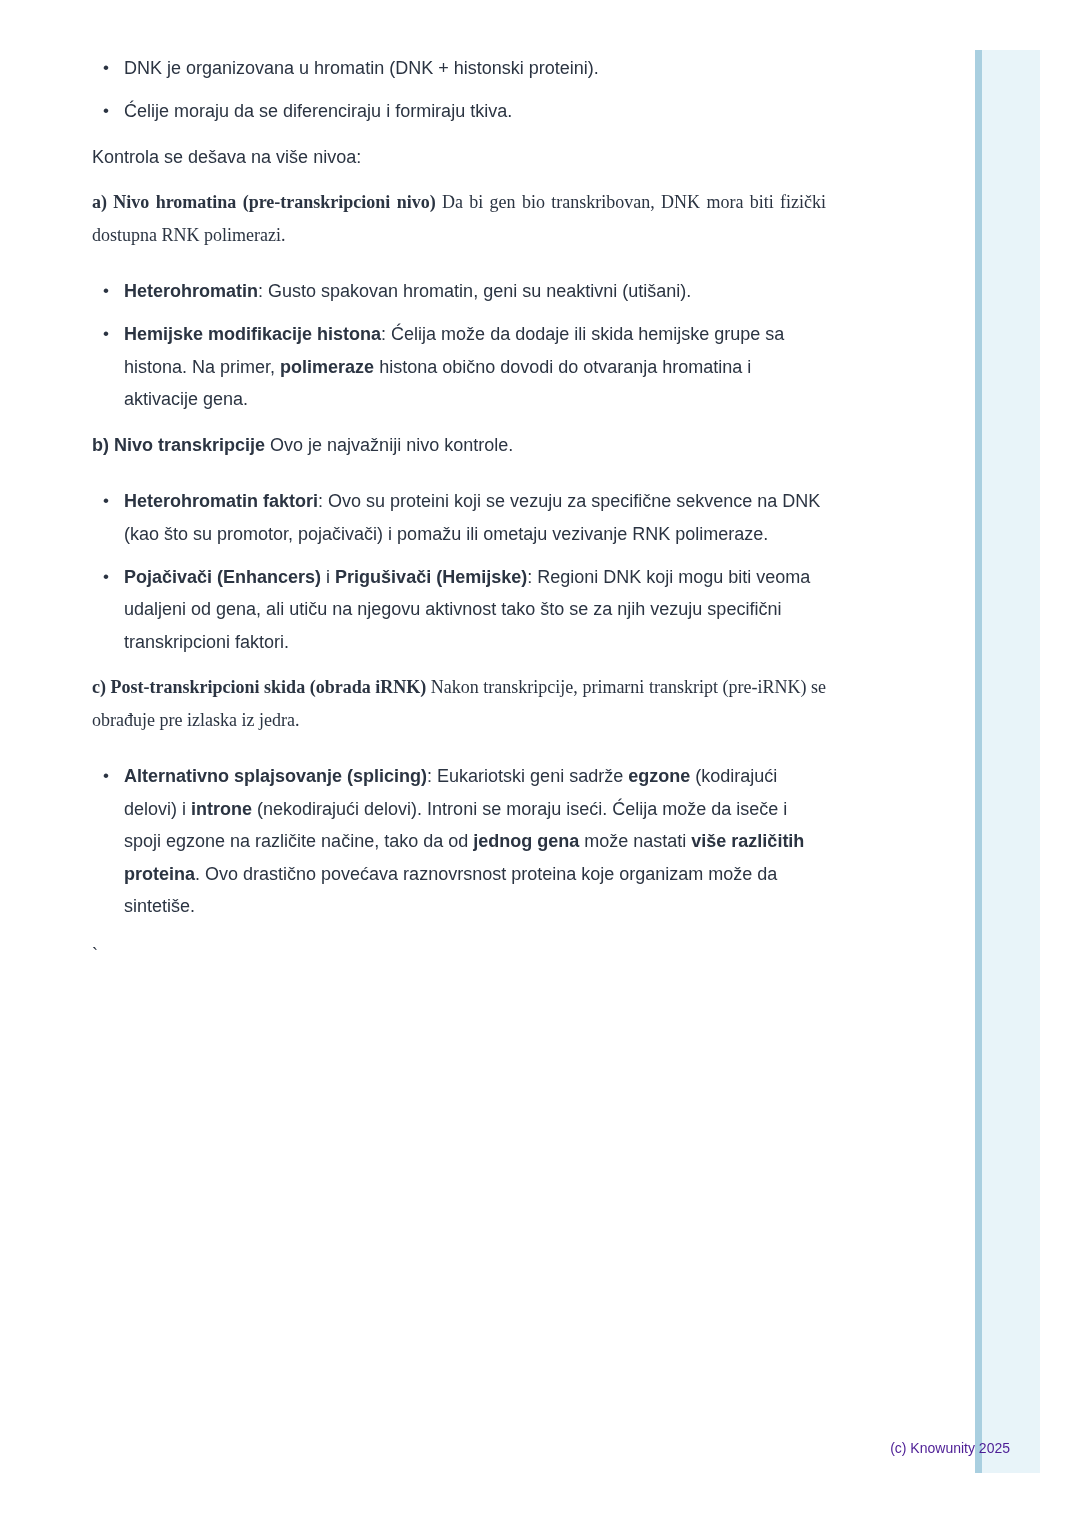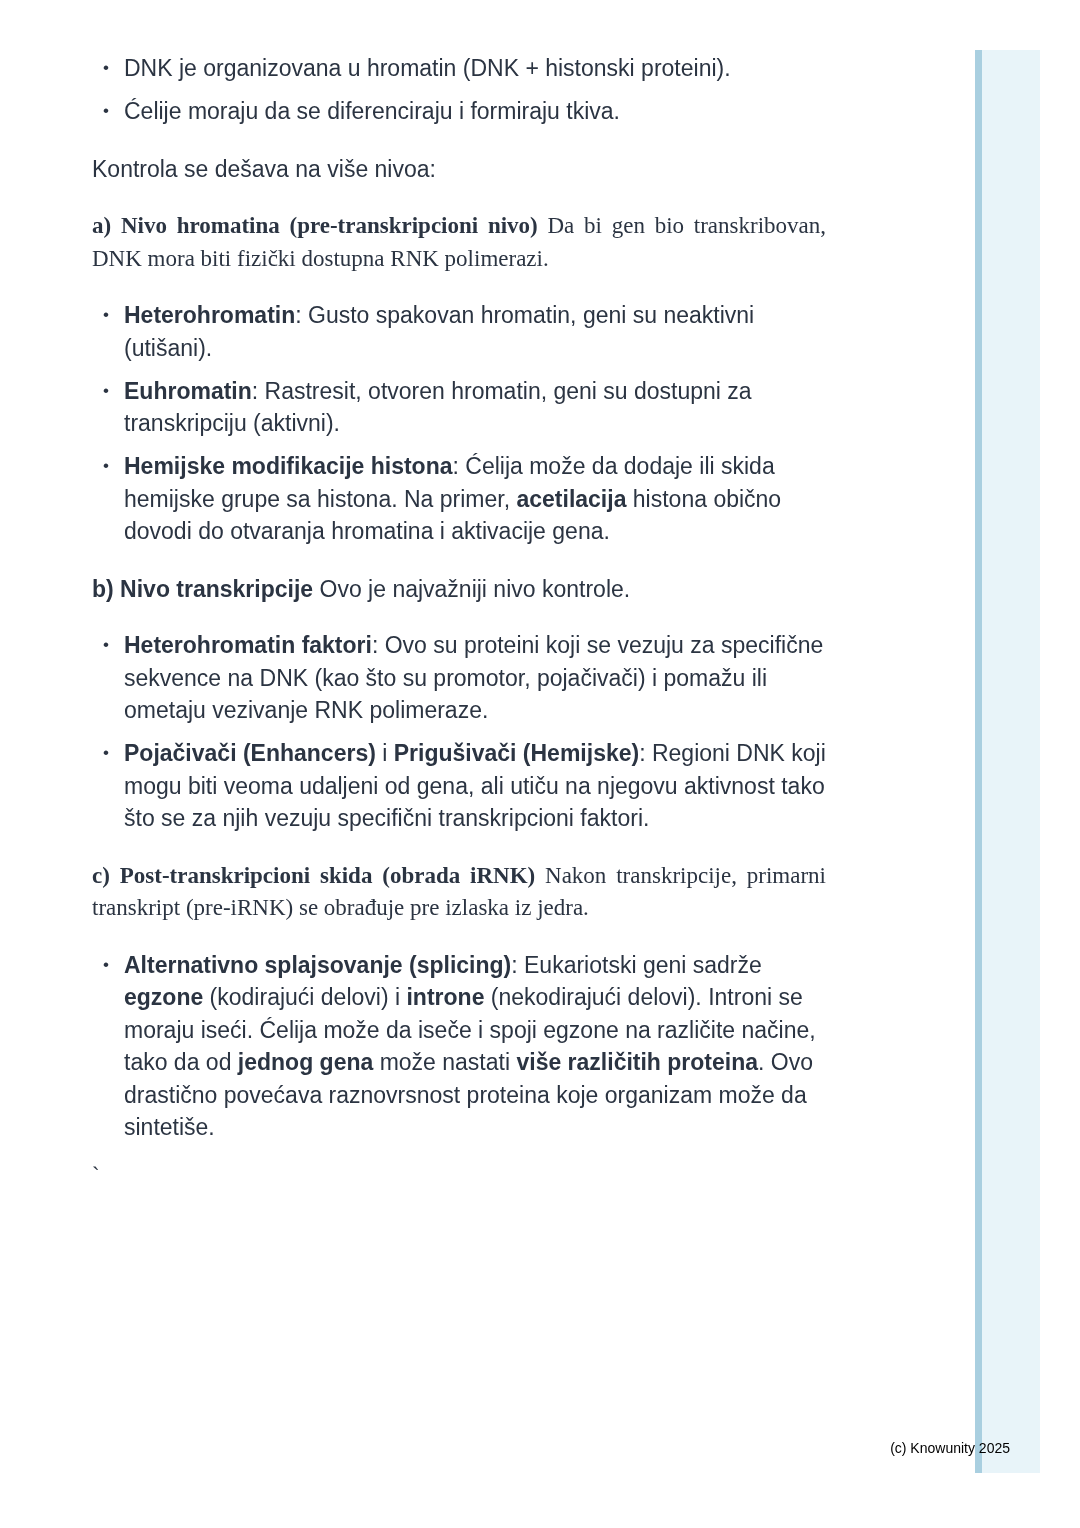--- a/index.html
+++ b/index.html
@@ -8,26 +8,26 @@
     background: #ffffff;
     position: relative;
     overflow: hidden;
     font-family: "Liberation Sans", "DejaVu Sans", sans-serif;
     color: #2b3442;
   }
   .page-content {
     position: absolute;
     left: 92px; top: 52px;
     width: 734px;
-    font-size: 23px;
+    font-size: 18px;
     line-height: 32.5px;
   }
   strong { font-weight: bold; }
   p { margin: 0; }
-  .para { margin-top: 25px; }
+  .para { margin-top: 13px; }
   .para.justified { text-align: justify; font-family: Liberation Serif, serif; }
   ul.bullets {
     list-style: none;
     margin: 0; padding: 0 0 0 32px;
   }
   ul.bullets.spaced { margin-top: 24px; }
   ul.bullets li { position: relative; margin-bottom: 10.5px; }
   ul.bullets li:last-child { margin-bottom: 0; }
   ul.bullets li::before {
     content: "\2022";
@@ -46,21 +46,21 @@
     z-index: 1;
   }
   .footer-copyright {
     position: absolute;
     top: 1439px;
     left: 0;
     width: 1010px;
     text-align: right;
     font-size: 14px;
     line-height: 18px;
-    color: #000000;
+    color: #4c1d95;
     z-index: 2;
   }
 </style>
 </head>
 <body>
 
 <div class="accent-stripe"></div>
 
 <div class="page-content">
 
@@ -68,22 +68,21 @@
     <li>DNK je organizovana u hromatin (DNK + histonski proteini).</li>
     <li>Ćelije moraju da se diferenciraju i formiraju tkiva.</li>
   </ul>
 
   <p class="para">Kontrola se dešava na više nivoa:</p>
 
   <p class="para justified"><strong>a) Nivo hromatina (pre-transkripcioni nivo)</strong><span> Da bi gen bio transkribovan, DNK mora biti fizički dostupna RNK polimerazi.</span></p>
 
   <ul class="bullets spaced">
     <li><strong>Heterohromatin</strong><span>: Gusto spakovan hromatin, geni su neaktivni (utišani).</span></li>
-    <li><strong>Euhromatin</strong><span>: Rastresit, otvoren hromatin, geni su dostupni za transkripciju (aktivni).</span></li>
-    <li><strong>Hemijske modifikacije histona</strong><span>: Ćelija može da dodaje ili skida hemijske grupe sa histona. Na primer, </span><strong>acetilacija</strong><span> histona obično dovodi do otvaranja hromatina i aktivacije gena.</span></li>
+    <li><strong>Hemijske modifikacije histona</strong><span>: Ćelija može da dodaje ili skida hemijske grupe sa histona. Na primer, </span><strong>polimeraze</strong><span> histona obično dovodi do otvaranja hromatina i aktivacije gena.</span></li>
   </ul>
 
   <p class="para"><strong>b) Nivo transkripcije</strong><span> Ovo je najvažniji nivo kontrole.</span></p>
 
   <ul class="bullets spaced">
     <li><strong>Heterohromatin faktori</strong><span>: Ovo su proteini koji se vezuju za specifične sekvence na DNK (kao što su promotor, pojačivači) i pomažu ili ometaju vezivanje RNK polimeraze.</span></li>
     <li><strong>Pojačivači (Enhancers)</strong><span> i </span><strong>Prigušivači (Hemijske)</strong><span>: Regioni DNK koji mogu biti veoma udaljeni od gena, ali utiču na njegovu aktivnost tako što se za njih vezuju specifični transkripcioni faktori.</span></li>
   </ul>
 
   <p class="para justified"><strong>c) Post-transkripcioni skida (obrada iRNK)</strong><span> Nakon transkripcije, primarni transkript (pre-iRNK) se obrađuje pre izlaska iz jedra.</span></p>

